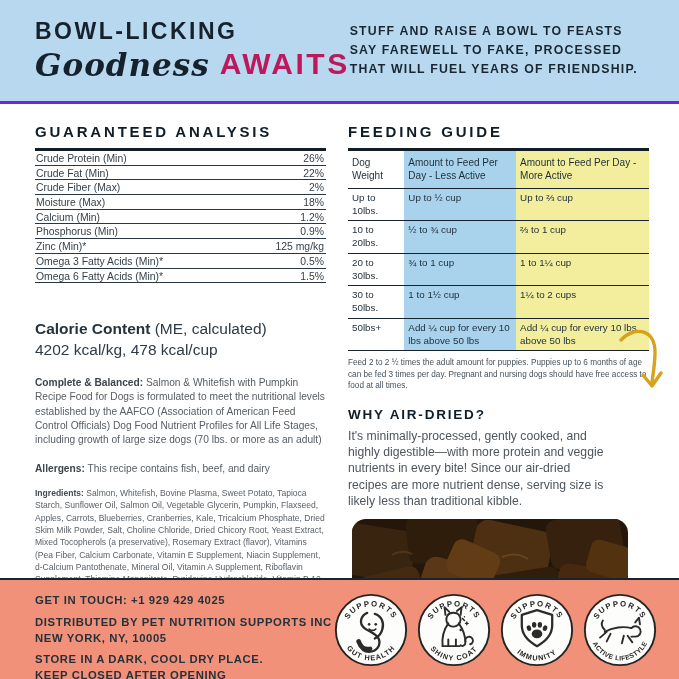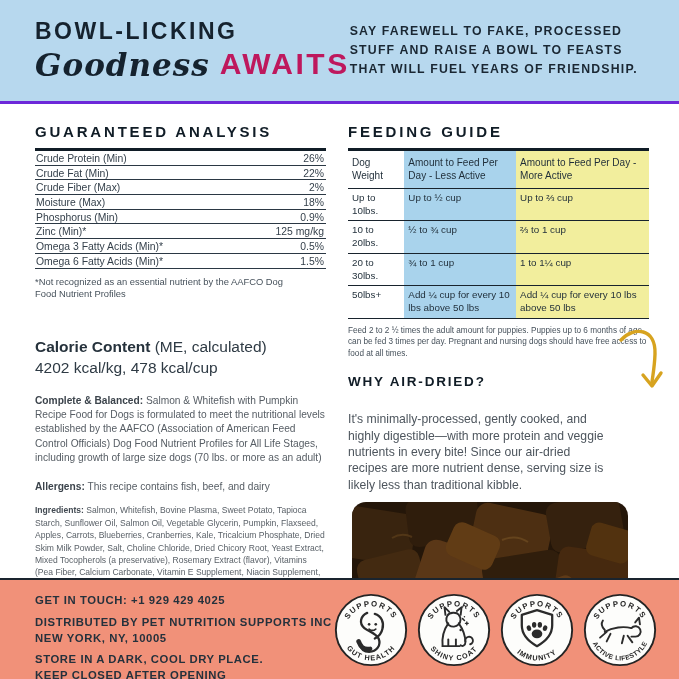--- a/index.html
+++ b/index.html
@@ -47,21 +47,21 @@
   table.fg td { border-bottom:1.6px solid #18232d; font-size:9.8px; color:#1f2d38;
                 padding:3px 5px 3px 4px; vertical-align:top; line-height:1.3; }
   td.c1 { width:56px; background:#fff; }
   td.c2 { width:111px; background:#a9d3ec; }
   td.c3 { width:132px; background:#f2ee9d; }
   tr.fg-head td { font-size:10px; padding-top:5px; padding-bottom:6px; }
   .fg-footnote { margin-top:6px; font-size:8.2px; line-height:1.4; color:#46515b; width:300px; }
 
   .why { margin-top:15px; }
   .why h3 { font-size:13.5px; font-weight:bold; letter-spacing:1.8px; color:#101c26; }
-  .why p { margin-top:22px; width:264px; font-size:12.2px; line-height:1.34; color:#4d555d; }
+  .why p { margin-top:6px; width:264px; font-size:12.2px; line-height:1.34; color:#4d555d; }
 
   .arrow-svg { position:absolute; left:270px; top:203px; }
 
   .food-photo { margin-top:9px; margin-left:4px; width:276px; height:170px;
                 border-radius:14px; overflow:hidden; display:block; }
 
   
   .footer { position:absolute; top:578px; left:0; width:679px; height:101px;
             background:#f19179; border-top:2.5px solid #1a242e; }
   .footer-text { position:absolute; left:35px; top:13px; color:#25313c;
@@ -77,22 +77,22 @@
 
   <div class="header">
     <div>
       <div class="brand-line1">BOWL-LICKING</div>
       <div class="brand-line2">
         <span class="brand-script">Goodness</span>
         <span class="brand-awaits">AWAITS</span>
       </div>
     </div>
     <div class="tagline">
+      <div>STUFF AND RAISE A BOWL TO FEASTS</div>
       <div>SAY FAREWELL TO FAKE, PROCESSED</div>
-      <div>STUFF AND RAISE A BOWL TO FEASTS</div>
       <div>THAT WILL FUEL YEARS OF FRIENDSHIP.</div>
     </div>
   </div>
 
   <div class="main">
 
     <div class="col-left">
       <div class="section-title">GUARANTEED ANALYSIS</div>
 
       <div class="ga-table">
@@ -106,38 +106,41 @@
           </div>
         <div class="ga-row">
             <span>Crude Fiber (Max)</span>
             <span>2%</span>
           </div>
         <div class="ga-row">
             <span>Moisture (Max)</span>
             <span>18%</span>
           </div>
         <div class="ga-row">
+            <span>Calcium (Min)</span>
+            <span>1.2%</span>
+          </div>
+        <div class="ga-row">
             <span>Phosphorus (Min)</span>
             <span>0.9%</span>
           </div>
         <div class="ga-row">
             <span>Zinc (Min)*</span>
             <span>125 mg/kg</span>
           </div>
         <div class="ga-row">
             <span>Omega 3 Fatty Acids (Min)*</span>
             <span>0.5%</span>
           </div>
         <div class="ga-row">
             <span>Omega 6 Fatty Acids (Min)*</span>
             <span>1.5%</span>
           </div>
       </div>
 
-      <div class="ga-footnote">*Not recognized as an essential nutrient by the AAFCO Dog Food Nutrient Profiles</div>
 
       <div class="calorie">
         <div><b>Calorie Content</b><span> (ME, calculated)</span></div>
         <div>4202 kcal/kg, 478 kcal/cup</div>
       </div>
 
       <div class="para">
         <b>Complete &amp; Balanced:</b>
         <span>Salmon &amp; Whitefish with Pumpkin Recipe Food for Dogs is formulated to meet the nutritional levels established by the AAFCO (Association of American Feed Control Officials) Dog Food Nutrient Profiles for All Life Stages, including growth of large size dogs (70 lbs. or more as an adult)</span>
       </div>
@@ -170,20 +173,25 @@
         </tr>
         <tr>
           <td class="c1">10 to 20lbs.</td>
           <td class="c2">½ to ¾ cup</td>
           <td class="c3">⅔ to 1 cup</td>
         </tr>
         <tr>
           <td class="c1">20 to 30lbs.</td>
           <td class="c2">¾ to 1 cup</td>
           <td class="c3">1 to 1¼ cup</td>
+        </tr>
+        <tr>
+          <td class="c1">30 to 50lbs.</td>
+          <td class="c2">1 to 1½ cup</td>
+          <td class="c3">1¼ to 2 cups</td>
         </tr>
         <tr>
           <td class="c1">50lbs+</td>
           <td class="c2">Add ¼ cup for every 10 lbs above 50 lbs</td>
           <td class="c3">Add ¼ cup for every 10 lbs above 50 lbs</td>
         </tr>
       </tbody>
         </table>
 
       <div class="fg-footnote">Feed 2 to 2 ½ times the adult amount for puppies. Puppies up to 6 months of age can be fed 3 times per day. Pregnant and nursing dogs should have free access to food at all times.</div>

